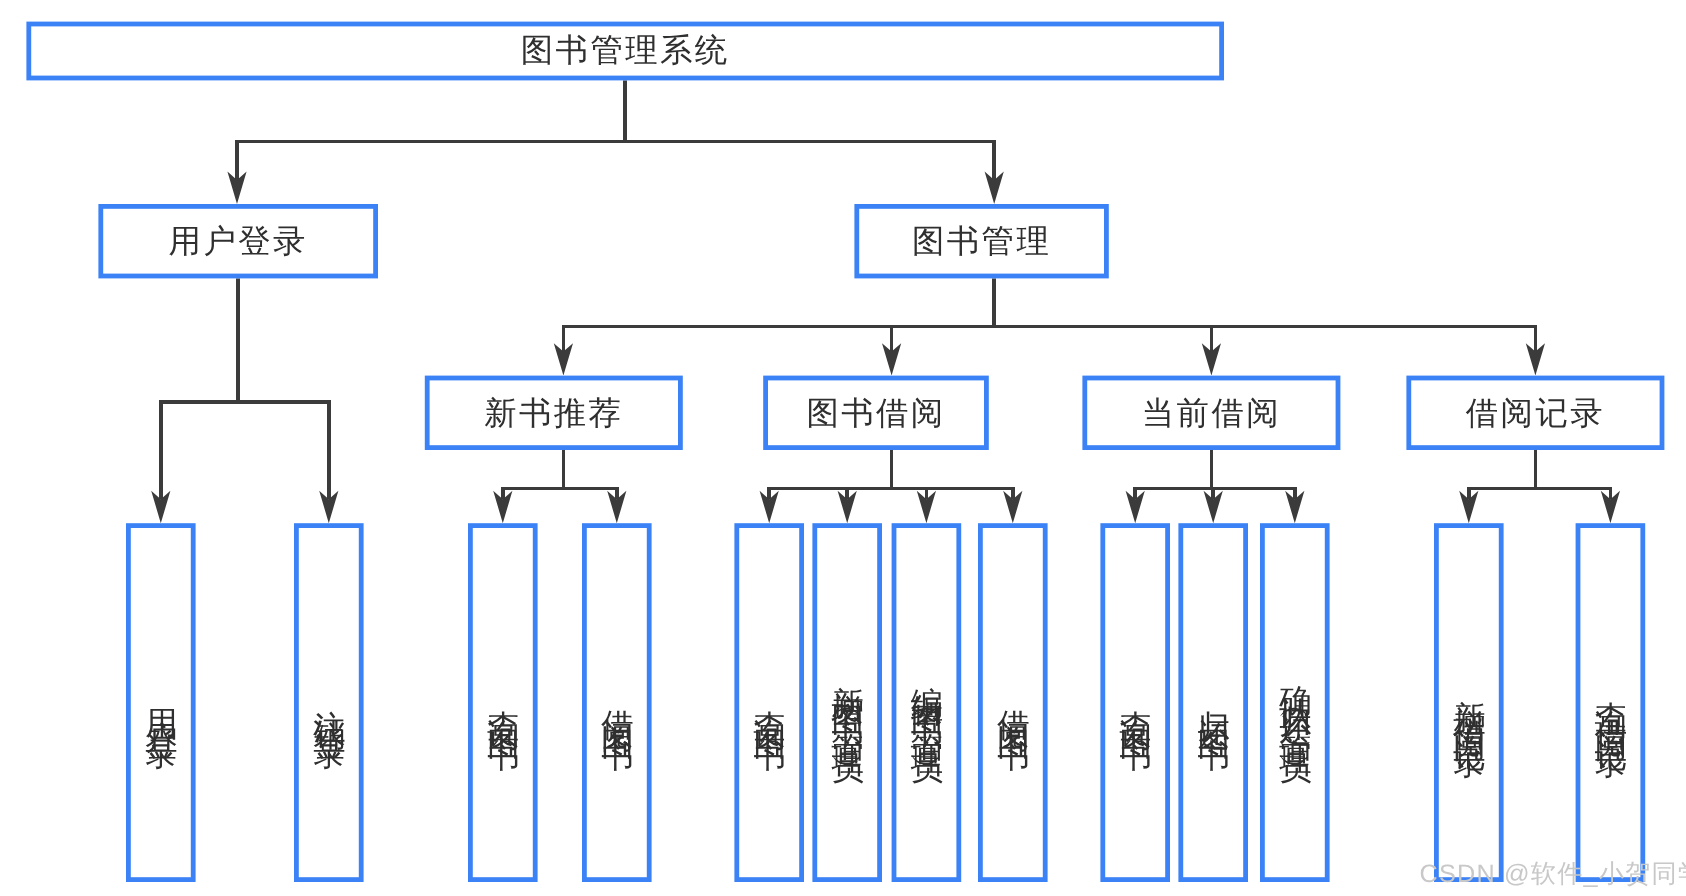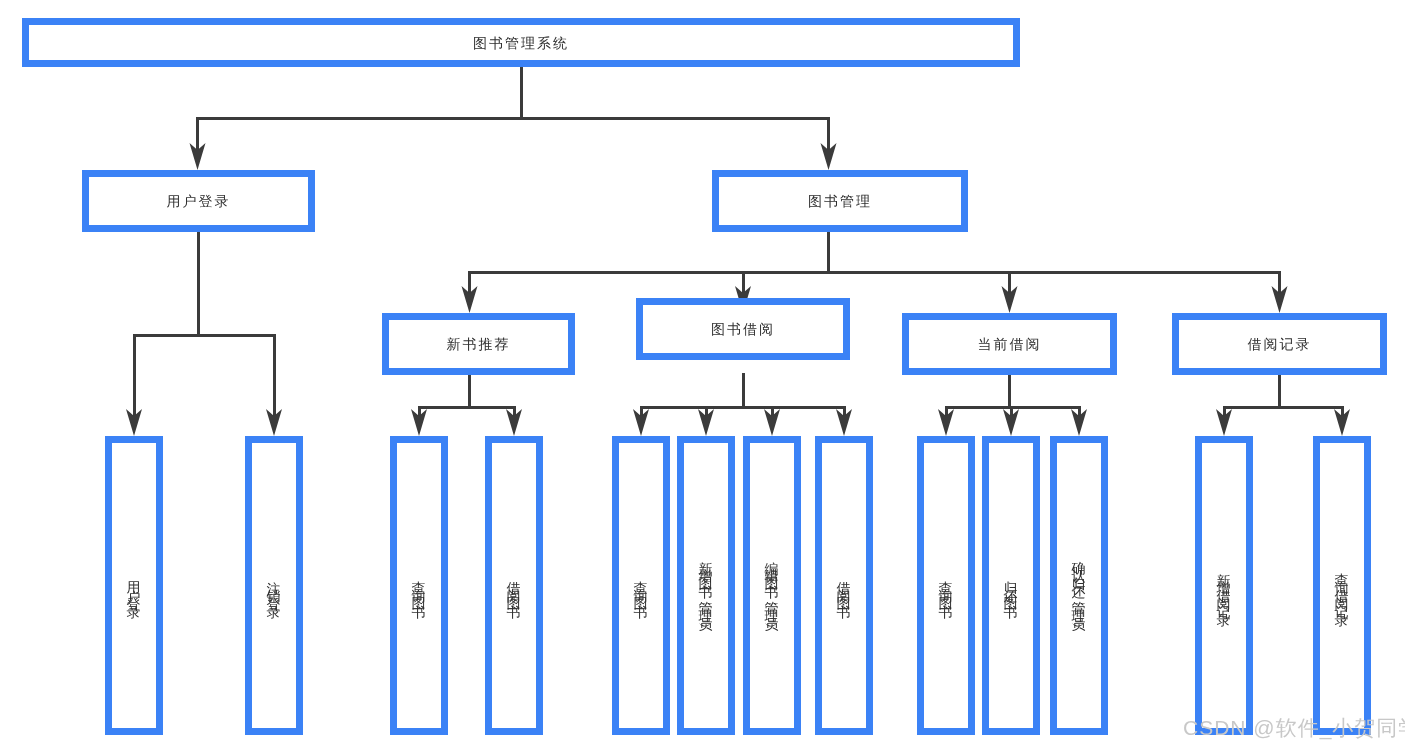--- a/index.html
+++ b/index.html
@@ -8,25 +8,25 @@
     width:1405px;height:747px;
     background:#ffffff;
     font-family:"Liberation Sans", sans-serif;
     overflow:hidden;
   }
   #connectors{position:absolute;left:0;top:0;z-index:1;}
   .node{
     position:absolute;
     box-sizing:border-box;
     background:#ffffff;
-    border:7px solid #3b82f6;
+    border:4px solid #3b82f6;
     color:#2f2f2f;
     display:flex;align-items:center;justify-content:center;
     z-index:2;
-    font-size:14px;
+    font-size:27px;
     line-height:1;
   }
   .h-node{letter-spacing:2px;}
   .v-node{
     writing-mode:vertical-rl;
     letter-spacing:8px;
     width:58px;height:299px;
     top:436px;
   }
   .lvl2,.lvl3{height:62px;}
@@ -111,28 +111,28 @@
     </g>
   </svg>
 
   <div class="node h-node" style="left:22px;top:18px;width:998px;height:49px;">
     <span>图书管理系统</span>
   </div>
 
   <div class="node h-node lvl2" style="left:82px;top:170px;width:233px;">
     <span>用户登录</span>
   </div>
-  <div class="node h-node lvl2" style="left:712px;top:170px;width:256px;">
+  <div class="node h-node lvl2" style="left:712px;top:170px;width:212px;">
     <span>图书管理</span>
   </div>
 
-  <div class="node h-node lvl3" style="left:382px;top:313px;width:193px;">
+  <div class="node h-node lvl3" style="left:354px;top:313px;width:215px;">
     <span>新书推荐</span>
   </div>
-  <div class="node h-node lvl3" style="left:636px;top:298px;width:214px;">
+  <div class="node h-node lvl3" style="left:636px;top:313px;width:188px;">
     <span>图书借阅</span>
   </div>
   <div class="node h-node lvl3" style="left:902px;top:313px;width:215px;justify-content:center;">
     <span>当前借阅</span>
   </div>
   <div class="node h-node lvl3" style="left:1172px;top:313px;width:215px;">
     <span>借阅记录</span>
   </div>
 
   <div class="node v-node" style="left:105px;">

